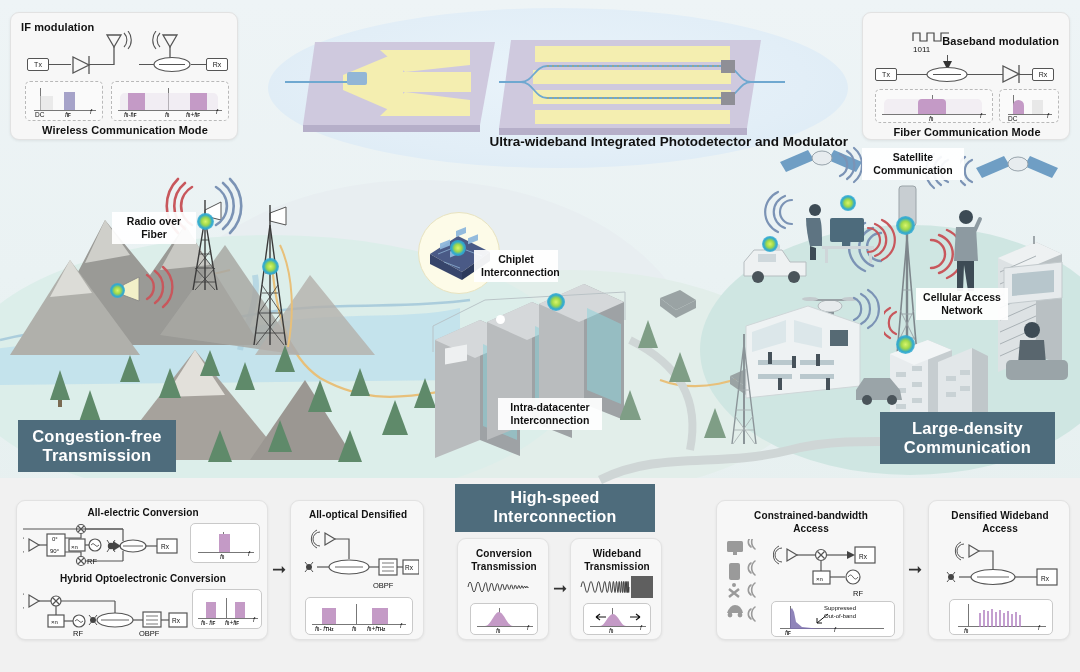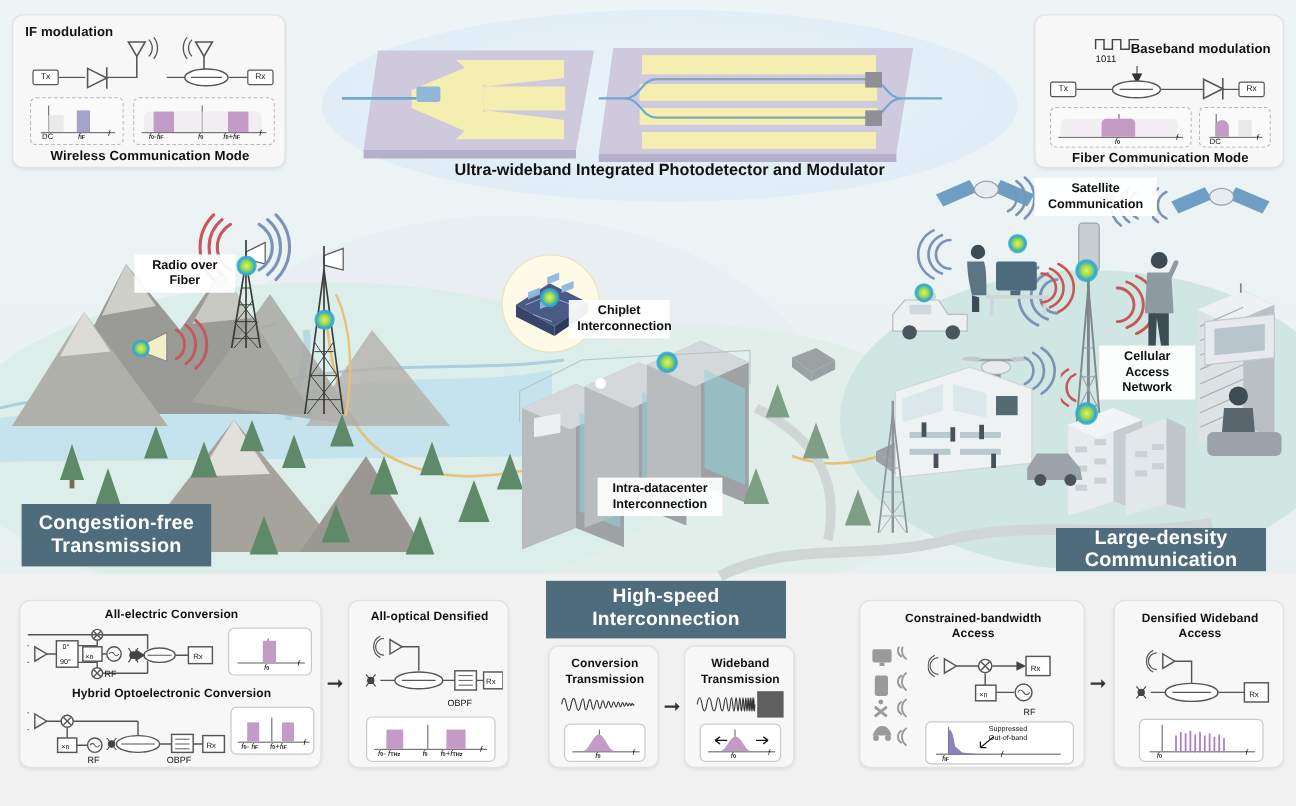--- a/index.html
+++ b/index.html
@@ -215,21 +215,21 @@
       <path d="M440,46 C452,46 454,62 466,62 L500,62"></path>
       <path d="M440,78 C452,78 454,62 466,62"></path>
     </g>
     <g stroke="#d4a72c" stroke-width="1" stroke-dasharray="2 3" opacity=".8">
       <line x1="262" y1="46" x2="438" y2="46"></line>
       <line x1="262" y1="78" x2="438" y2="78"></line>
     </g>
     <rect x="436" y="40" width="14" height="13" fill="#8f8f96"></rect>
     <rect x="436" y="72" width="14" height="13" fill="#8f8f96"></rect>
   </svg>
-  <div style="position:absolute;left:268px;top:134px;width:580px;text-align:center;font-weight:bold;font-size:13.5px;color:#111">Ultra-wideband Integrated Photodetector and Modulator</div>
+  <div style="position:absolute;left:268px;top:134px;width:580px;text-align:right;font-weight:bold;font-size:13.5px;color:#111">Ultra-wideband Integrated Photodetector and Modulator</div>
 
   <div class="card" style="left:10px;top:12px;width:228px;height:128px">
     <div class="card-title" style="position:absolute;left:10px;top:8px;text-align:left;font-size:11px">IF modulation</div>
 
     <div class="box" style="left:16px;top:45px;width:22px;height:13px">Tx</div>
     <div class="wire h" style="left:38px;top:51px;width:22px"></div>
     <svg style="position:absolute;left:58px;top:40px;width:26px;height:24px">
       <polygon points="4,4 4,20 20,12" fill="none" stroke="#555" stroke-width="1.3"></polygon>
       <line x1="20" y1="3" x2="20" y2="21" stroke="#555" stroke-width="1.3"></line>
     </svg>
@@ -602,34 +602,34 @@
     <span>Interconnection</span>
   </div>
   <div class="scene-label" style="left:498px;top:398px;width:104px">
     <span>Intra-datacenter</span><br>
     <span>Interconnection</span>
   </div>
   <div class="scene-label" style="left:862px;top:148px;width:102px">
     <span>Satellite</span><br>
     <span>Communication</span>
   </div>
-  <div class="scene-label" style="left:916px;top:288px;width:80px">
+  <div class="scene-label" style="left:916px;top:288px;width:92px">
     <span>Cellular Access</span><br>
     <span>Network</span>
   </div>
 
   <div class="banner" style="left:18px;top:420px;width:158px;height:52px">
     <span>Congestion-free</span>
     <span>Transmission</span>
   </div>
   <div class="banner" style="left:455px;top:484px;width:200px;height:48px;font-size:16px">
     <span>High-speed</span>
     <span>Interconnection</span>
   </div>
-  <div class="banner" style="left:880px;top:440px;width:175px;height:36px">
+  <div class="banner" style="left:880px;top:412px;width:175px;height:52px">
     <span>Large-density</span>
     <span>Communication</span>
   </div>
 
   <div class="card" style="left:16px;top:500px;width:252px;height:140px">
     <div class="card-title" style="position:absolute;left:0;top:6px;width:252px">All-electric Conversion</div>
 
     <svg style="position:absolute;left:6px;top:20px;width:160px;height:46px">
       <g stroke="#555" stroke-width="1.2" fill="none">
         <polygon points="6,18 6,30 16,24" fill="none"></polygon>

